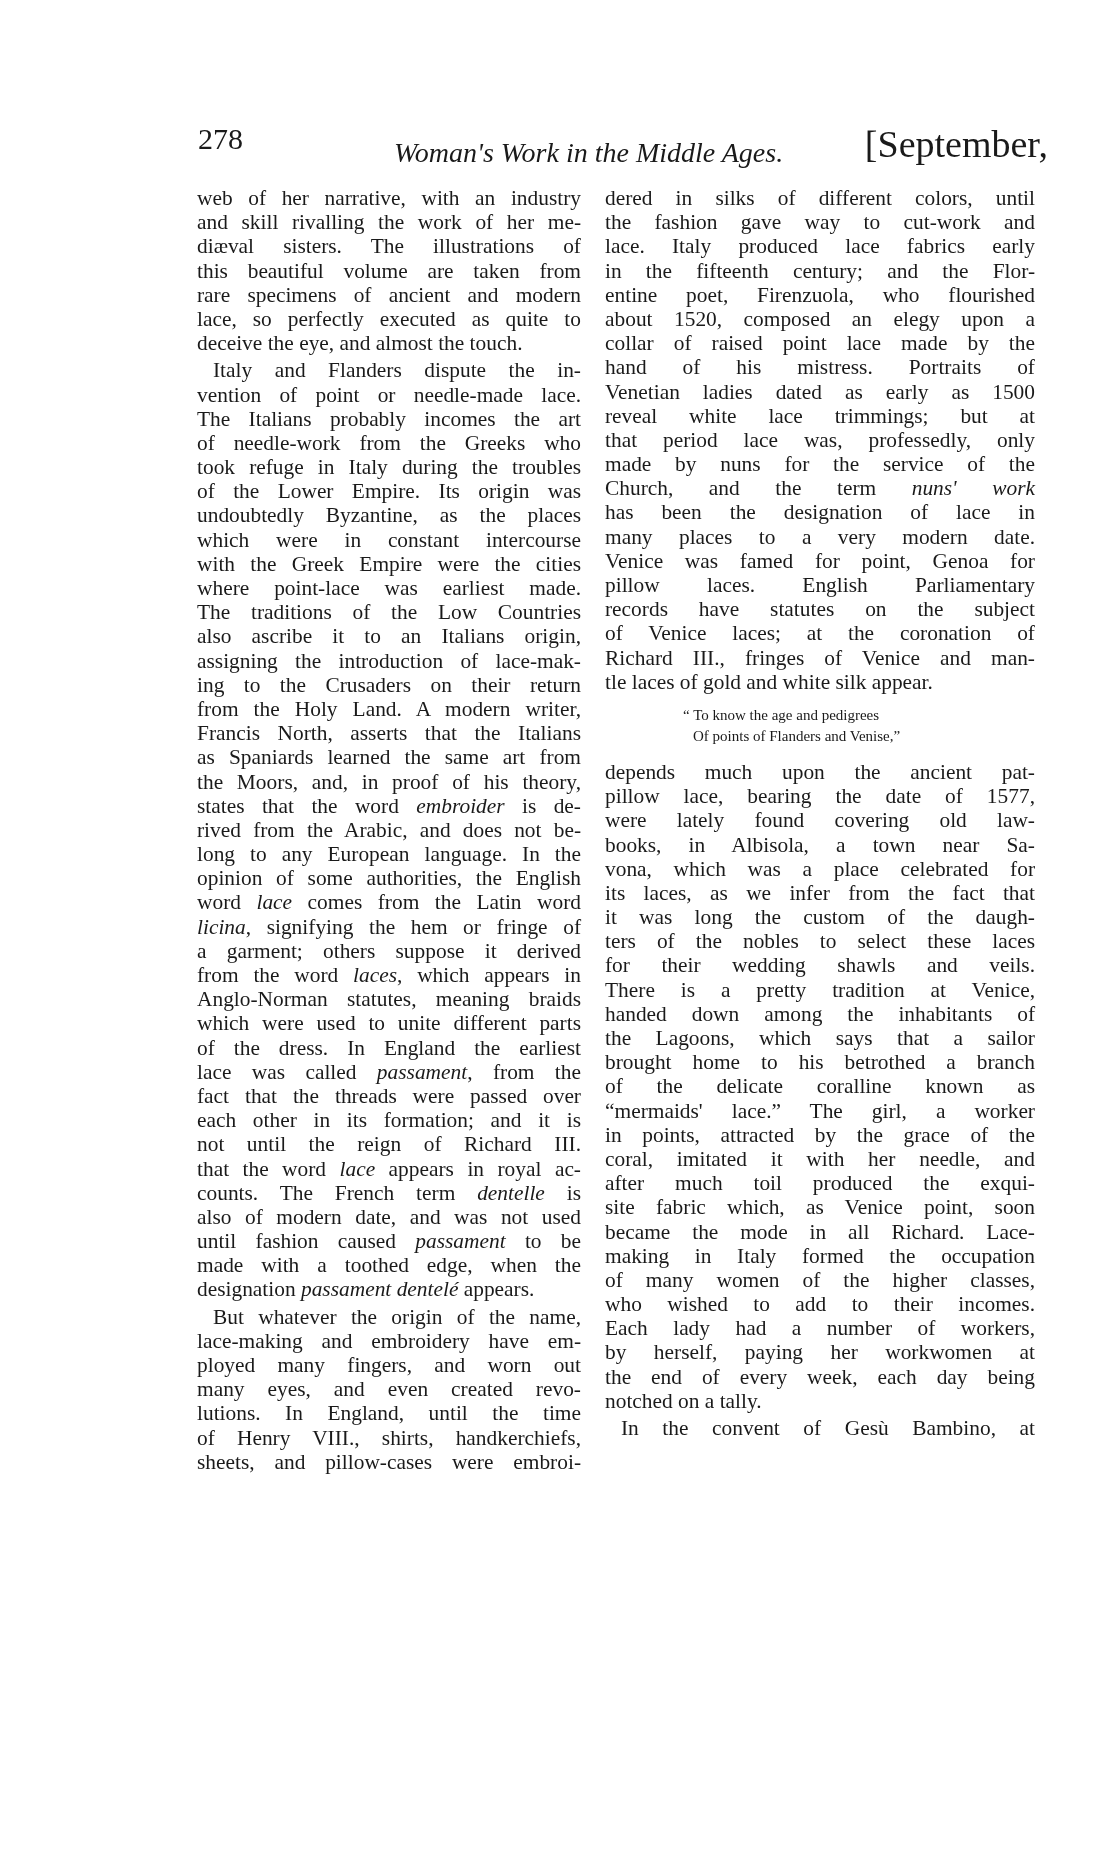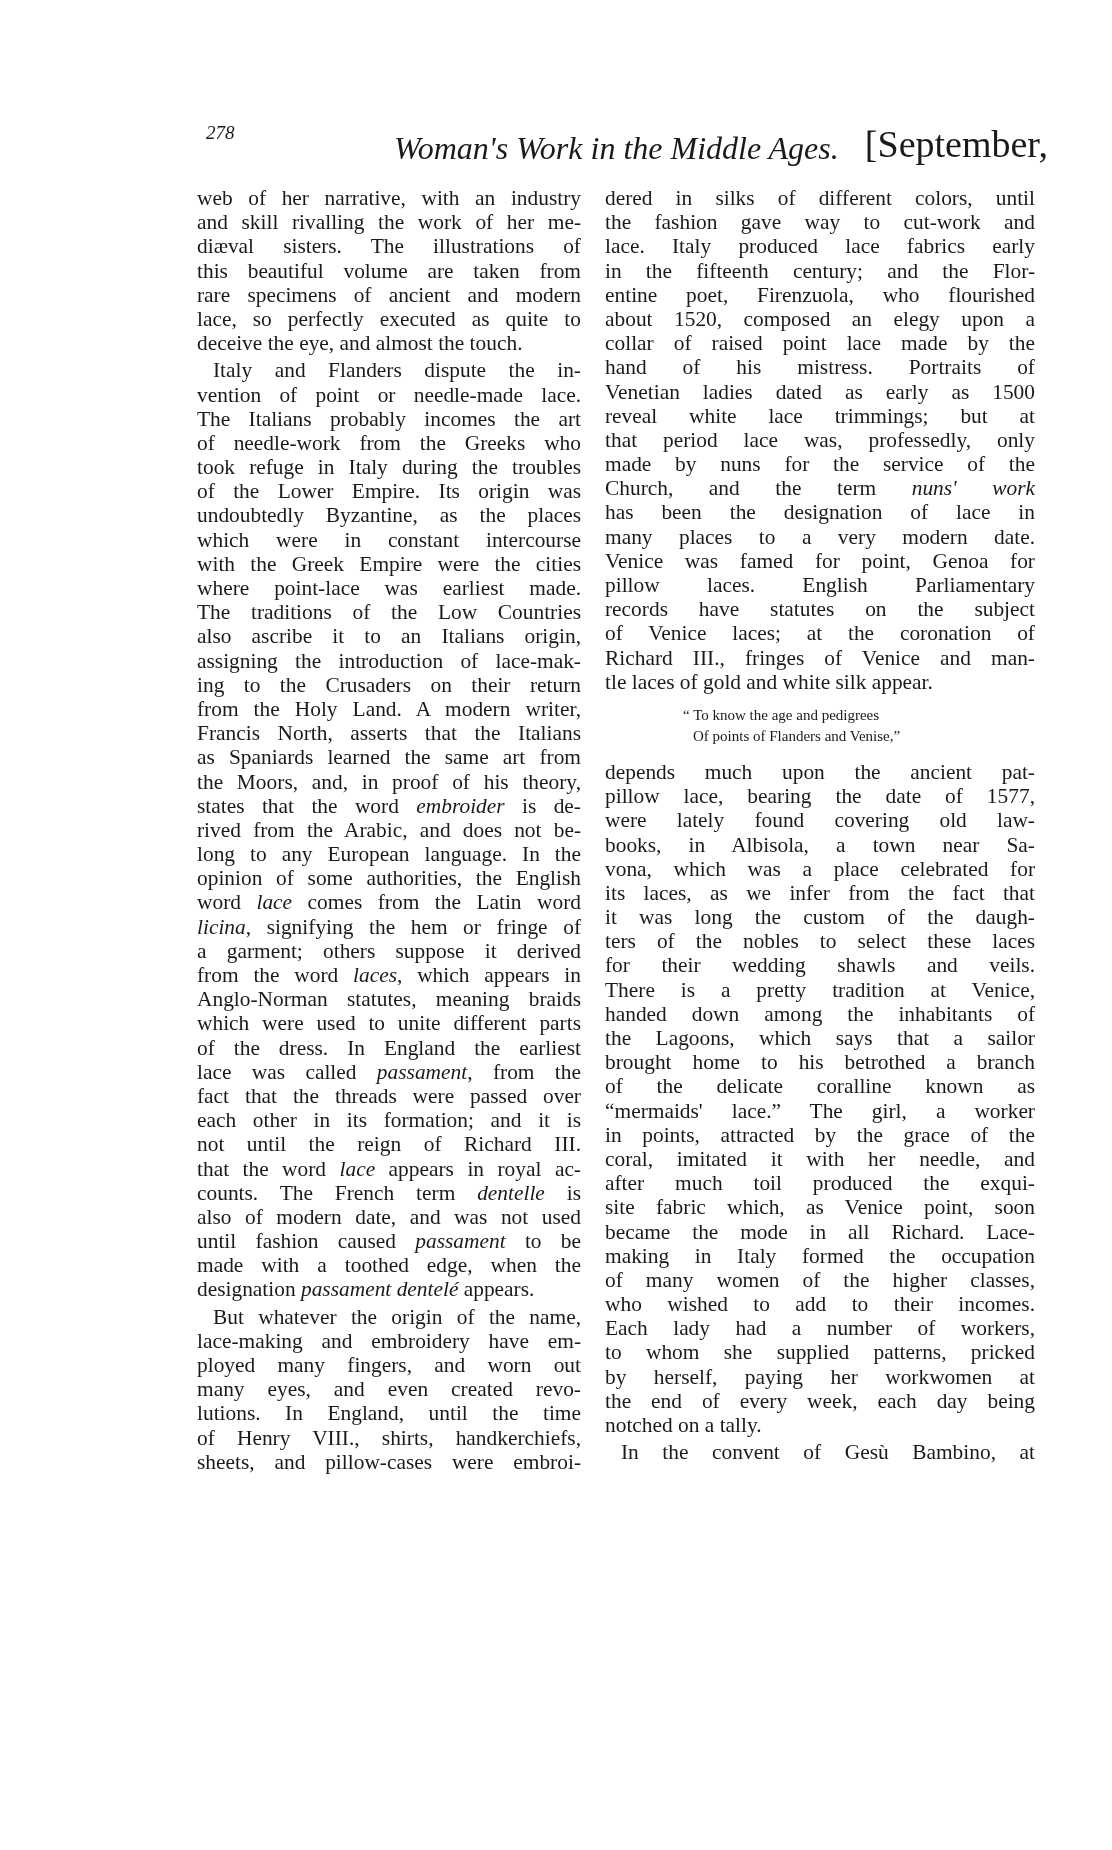--- a/index.html
+++ b/index.html
@@ -1,20 +1,20 @@
 <!DOCTYPE html>
 <html><head>
 <meta charset="utf-8">
 <style>
   html, body { margin: 0; padding: 0; background: #ffffff; }
   body { width: 1112px; height: 1850px; position: relative; overflow: hidden;
          font-family: "Liberation Serif", "DejaVu Serif", serif; color: #1a1a1a; }
   .header { position: absolute; top: 122px; left: 198px; width: 850px; height: 40px; }
-  .page-num { position: absolute; left: 8px; top: 0; font-size: 19px; font-style: italic; }
-  .running-title { position: absolute; left: 196px; top: 8px; font-size: 32px; font-style: italic; }
+  .page-num { position: absolute; left: 0; top: 0; font-size: 30px; }
+  .running-title { position: absolute; left: 196px; top: 15px; font-size: 28px; font-style: italic; }
   .section { position: absolute; right: 0; top: 0; font-size: 38px; }
   .col { position: absolute; top: 186px; font-size: 21.4px; line-height: 24.2px; }
   .col-left { left: 197px; width: 384px; }
   .col-right { left: 605px; width: 430px; }
   .line { display: block; text-align: justify; text-align-last: justify; white-space: nowrap; height: 24.2px; }
   .line.last { text-align-last: left; }
   .line.indent { padding-left: 16px; }
   .quote { font-size: 15px; line-height: 21px; margin: 8px 0 13px 0; }
   .quote .q1 { padding-left: 78px; display: block; }
   .quote .q2 { padding-left: 88px; display: block; }
@@ -135,20 +135,19 @@
       <span class="line">“mermaids' lace.”  The girl, a worker</span>
       <span class="line">in points, attracted by the grace of the</span>
       <span class="line">coral, imitated it with her needle, and</span>
       <span class="line">after much toil produced the exqui-</span>
       <span class="line">site fabric which, as Venice point, soon</span>
       <span class="line">became the mode in all Richard.  Lace-</span>
       <span class="line">making in Italy formed the occupation</span>
       <span class="line">of many women of the higher classes,</span>
       <span class="line">who wished to add to their incomes.</span>
       <span class="line">Each lady had a number of workers,</span>
-      <span class="line">to whom she supplied patterns, pricked</span>
       <span class="line">by herself, paying her workwomen at</span>
       <span class="line">the end of every week, each day being</span>
       <span class="line last">notched on a tally.</span>
       <div class="para-gap"></div>
       <span class="line indent">In the convent of Gesù Bambino, at</span>
     </div>
 </div>
 
 </body></html>

